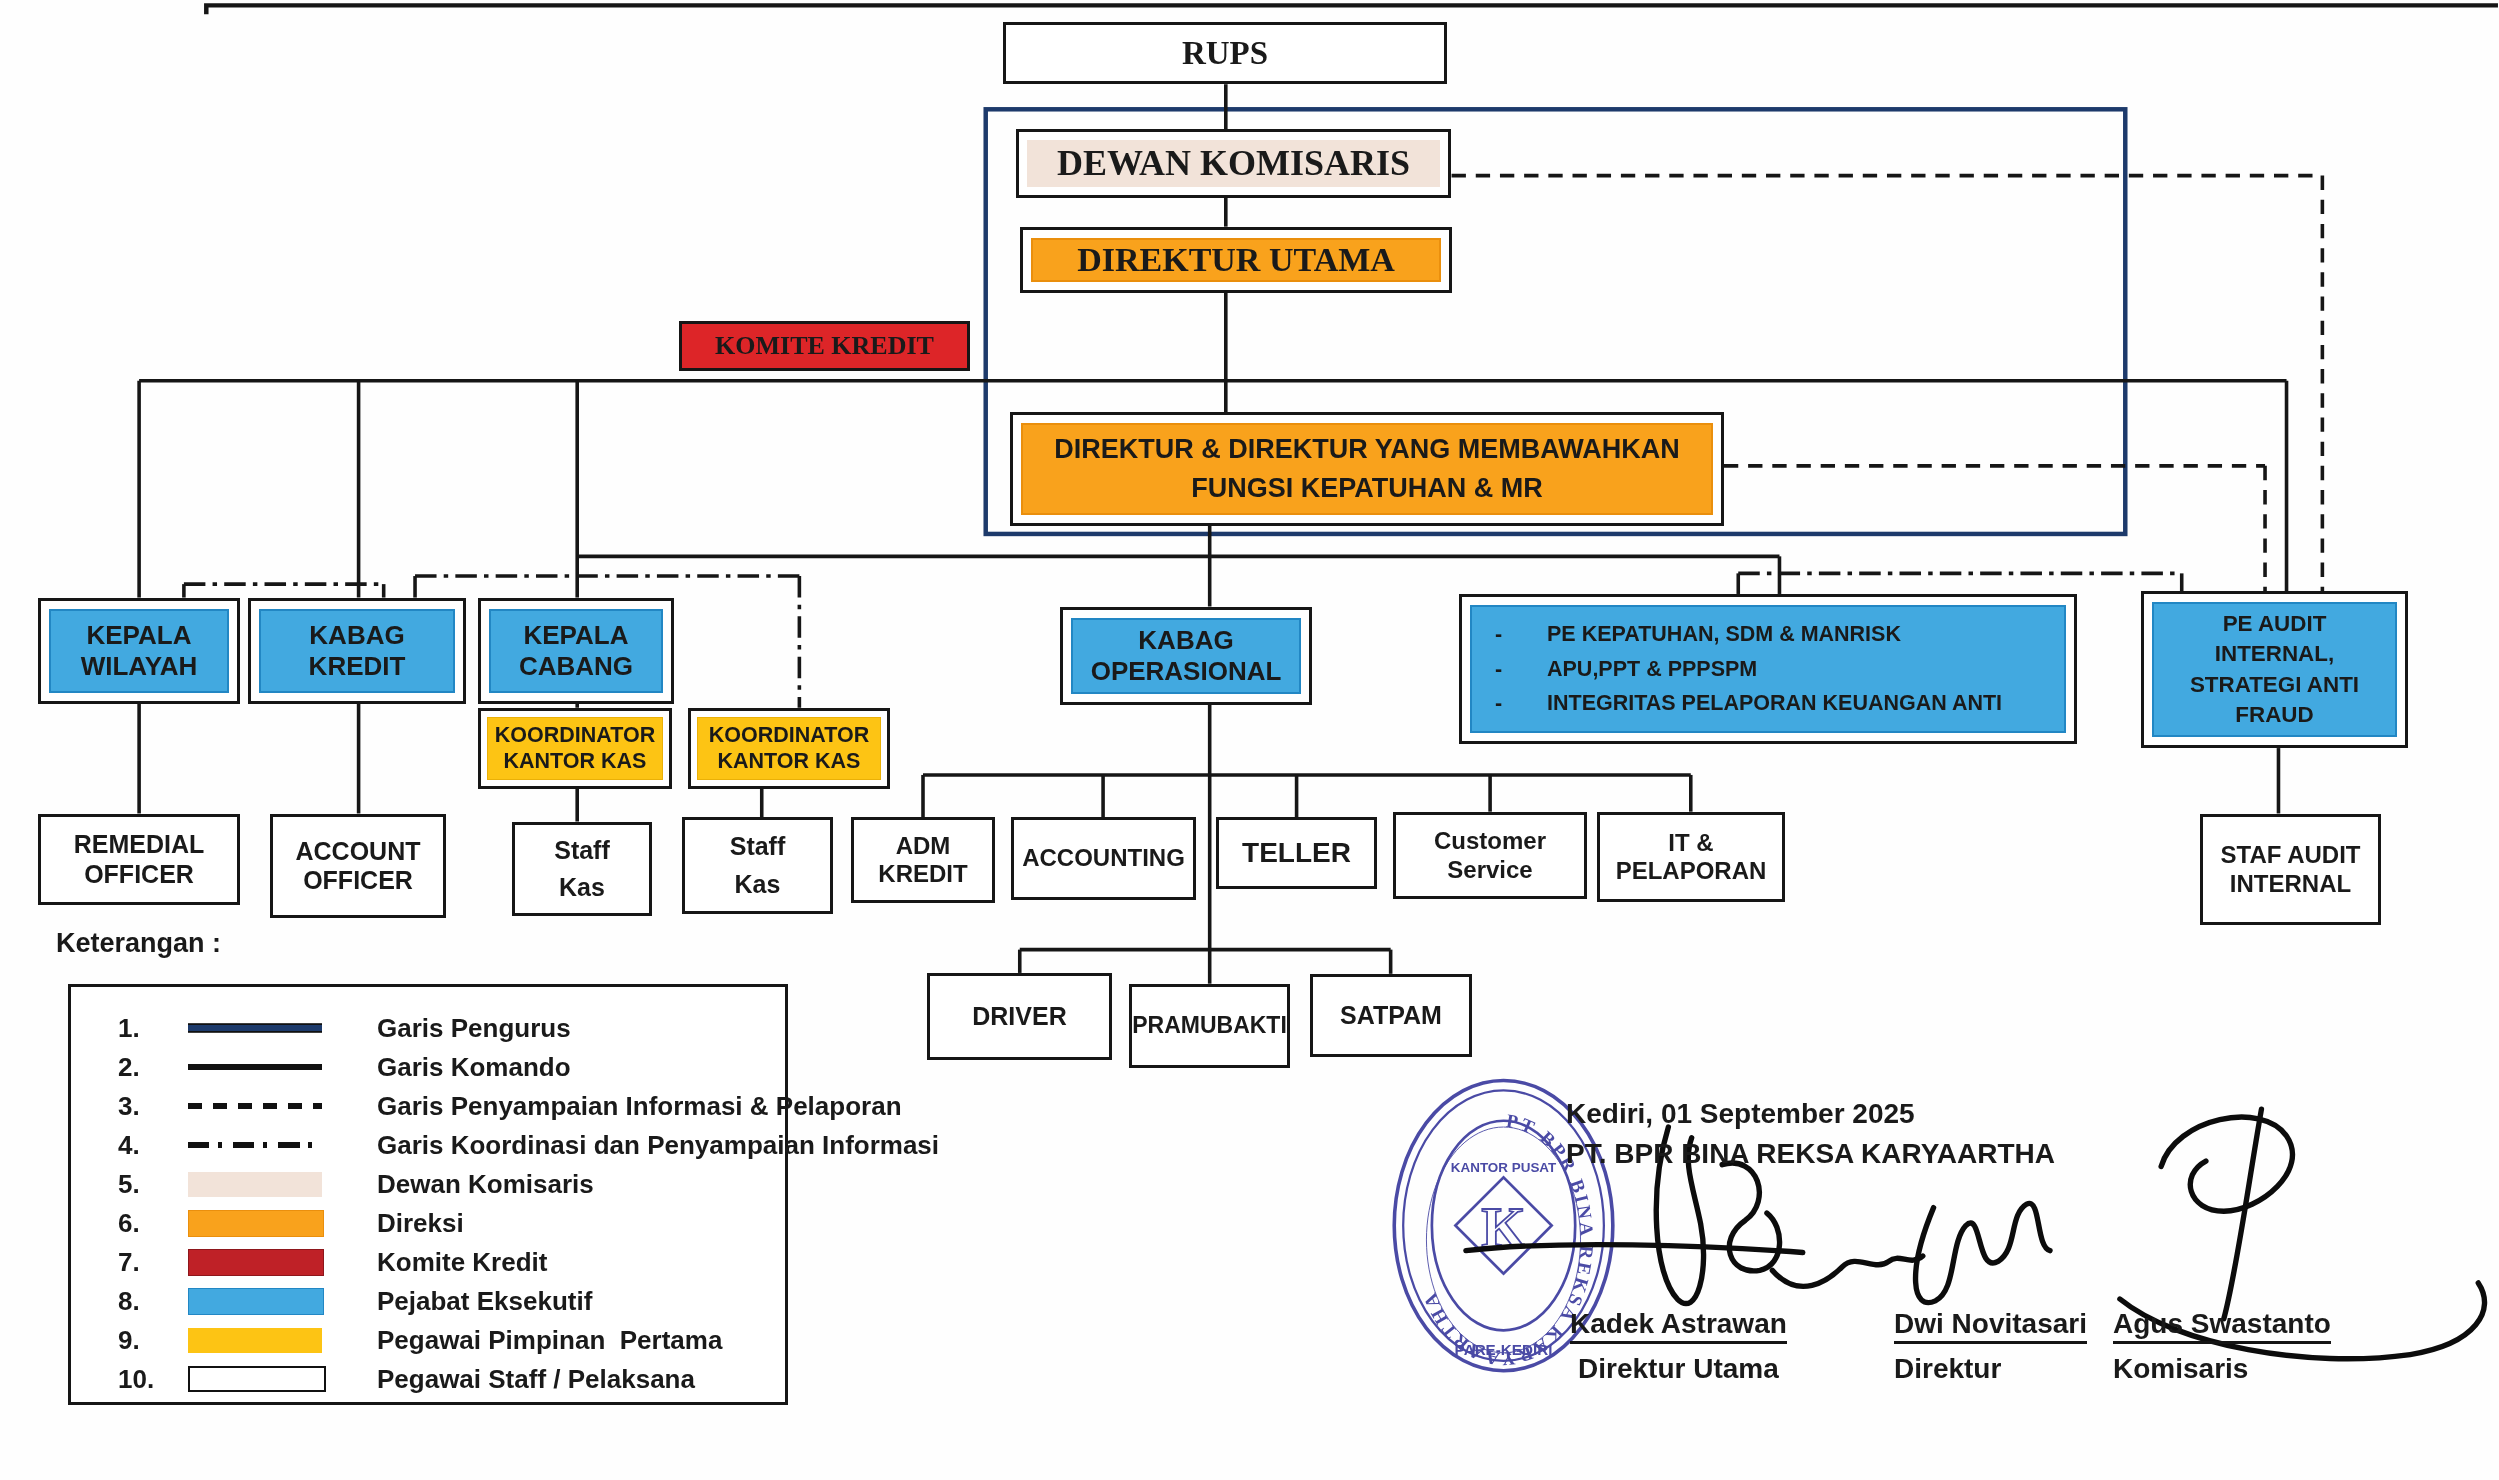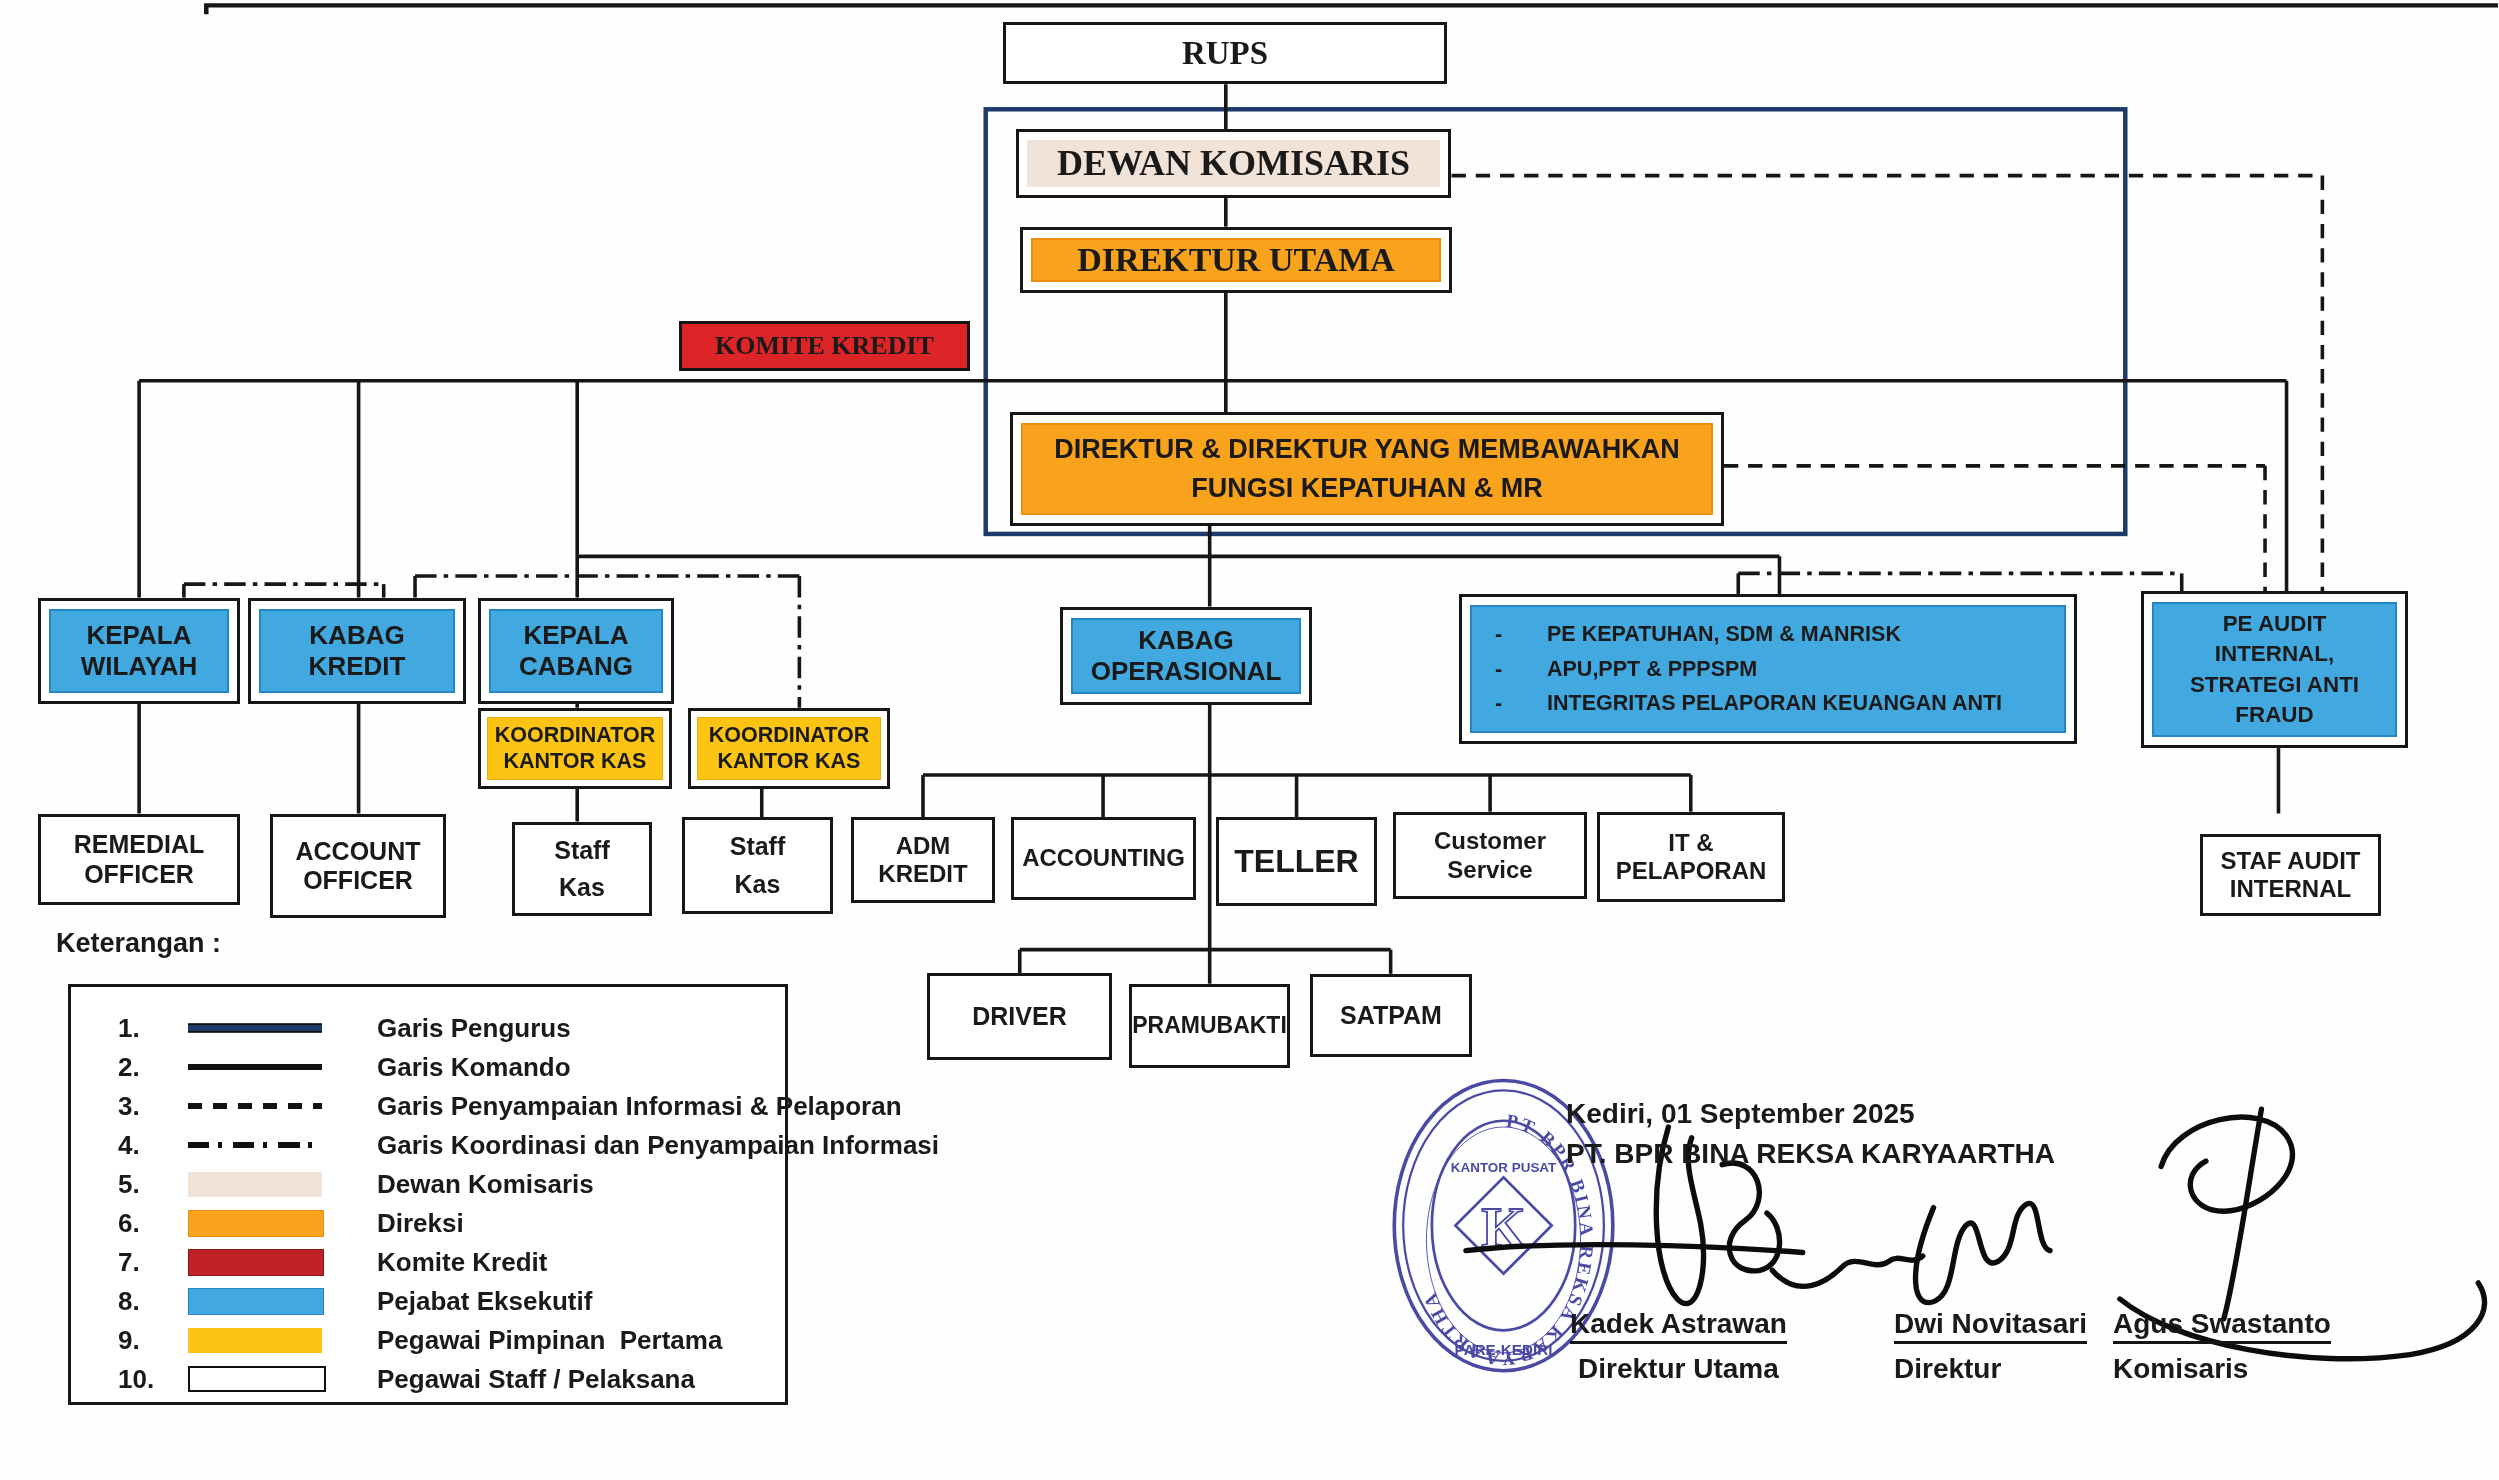--- a/index.html
+++ b/index.html
@@ -231,35 +231,35 @@
 
 <div class="node whitebox" style="left:851px;top:817px;width:144px;height:86px;font-size:24px;">
   <span>ADM
 KREDIT</span>
 </div>
 
 <div class="node whitebox" style="left:1011px;top:817px;width:185px;height:83px;font-size:24px;">
   <span>ACCOUNTING</span>
 </div>
 
-<div class="node whitebox" style="left:1216px;top:817px;width:161px;height:89px;font-size:32px;">
+<div class="node whitebox" style="left:1216px;top:817px;width:161px;height:72px;font-size:28px;">
   <span>TELLER</span>
 </div>
 
 <div class="node whitebox" style="left:1393px;top:812px;width:194px;height:87px;font-size:24px;">
   <span>Customer
 Service</span>
 </div>
 
 <div class="node whitebox" style="left:1597px;top:812px;width:188px;height:90px;font-size:24px;">
   <span>IT &amp;
 PELAPORAN</span>
 </div>
 
-<div class="node whitebox" style="left:2200px;top:834px;width:181px;height:82px;font-size:24px;">
+<div class="node whitebox" style="left:2200px;top:814px;width:181px;height:111px;font-size:24px;">
   <span>STAF AUDIT
 INTERNAL</span>
 </div>
 
 <div class="node whitebox" style="left:927px;top:973px;width:185px;height:87px;font-size:25px;">
   <span>DRIVER</span>
 </div>
 
 <div class="node whitebox" style="left:1129px;top:984px;width:161px;height:84px;font-size:23px;">
   <span>PRAMUBAKTI</span>

